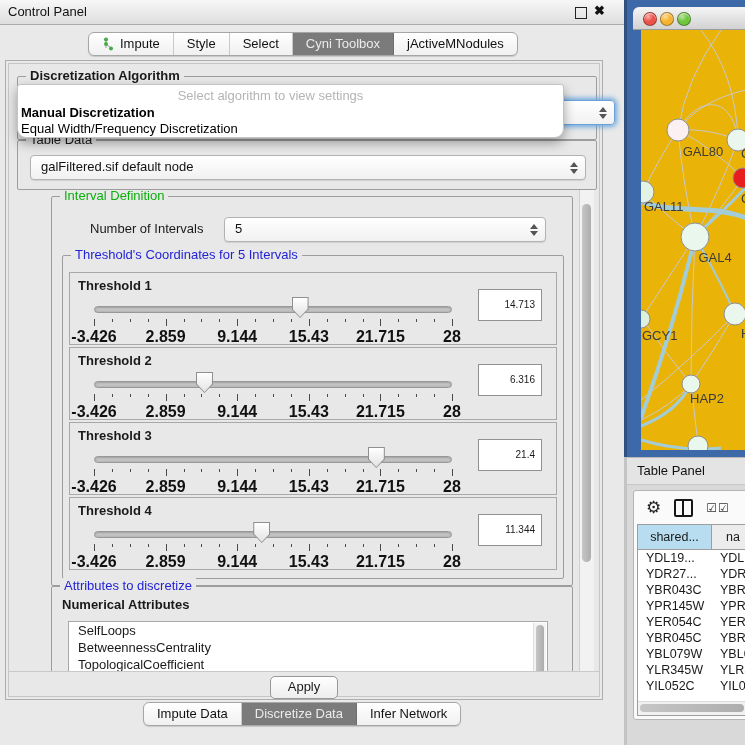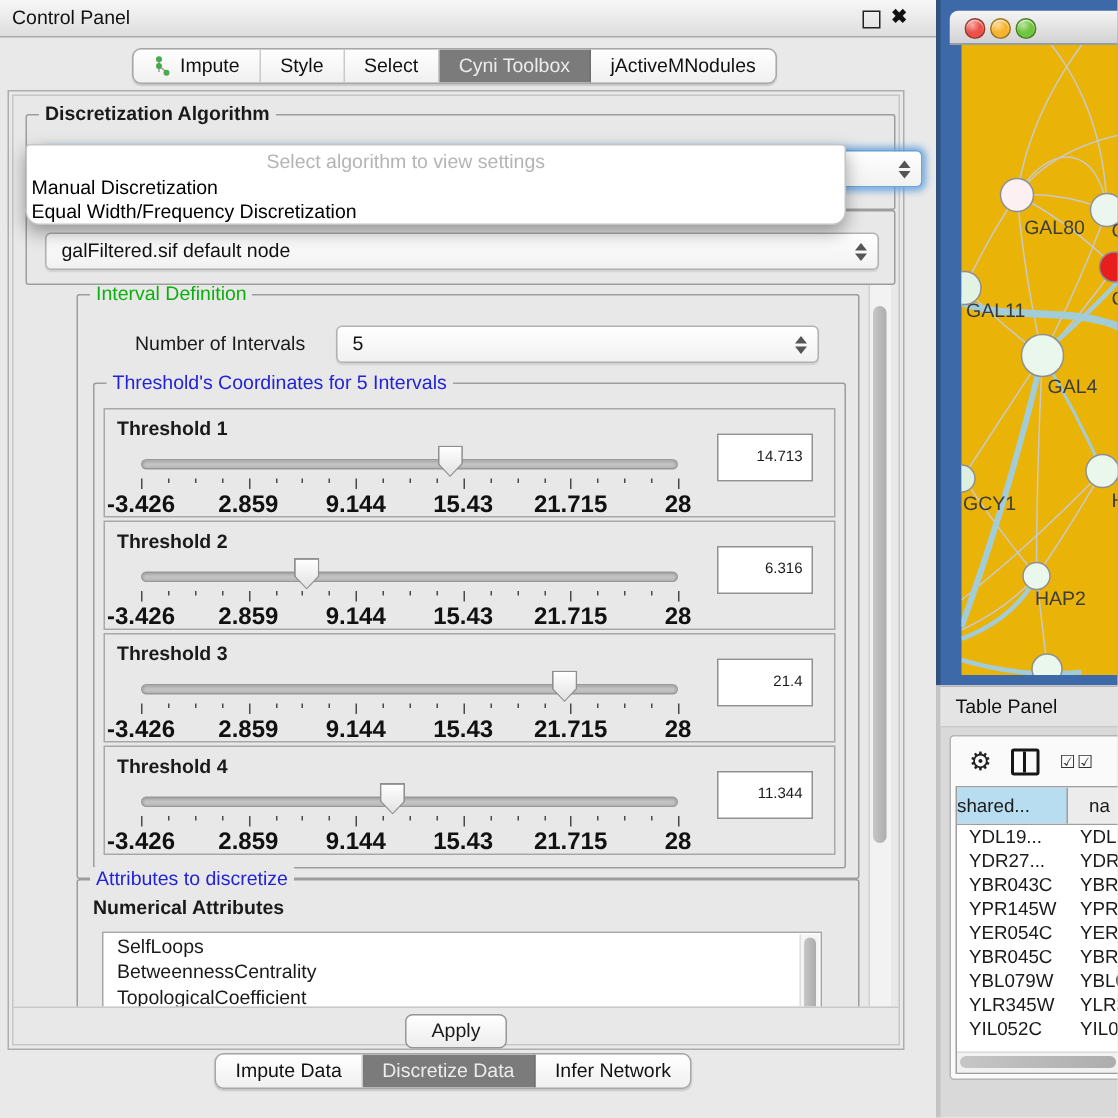--- a/index.html
+++ b/index.html
@@ -40,21 +40,21 @@
   .stepper{position:absolute;right:7px;top:50%;transform:translateY(-50%);width:9px;height:12px}
   .stepper::before,.stepper::after{content:"";position:absolute;left:1px;border-left:4px solid transparent;border-right:4px solid transparent}
   .stepper::before{top:0;border-bottom:5px solid #555}
   .stepper::after{bottom:0;border-top:5px solid #555}
 
   
   #alg-combo{left:20px;top:36px;width:552px;height:23px;border:1px solid #6ba3d9;
     box-shadow:0 0 5px 2px rgba(92,158,221,.85);z-index:5}
 
   
-  #popup{left:8px;top:32px;width:545px;height:52px;background:#fff;border:1px solid #c4c4c4;
+  #popup{left:8px;top:20px;width:545px;height:52px;background:#fff;border:1px solid #c4c4c4;
     border-radius:3px 3px 9px 9px;box-shadow:0 5px 12px rgba(0,0,0,.35);z-index:30}
   #popup .hint{position:absolute;top:3px;left:0;right:40px;text-align:center;color:#b4b4b4;font-size:13px}
   #popup .pitem{position:absolute;left:3px;font-size:13px;color:#000;white-space:nowrap}
 
   
   #viewport{left:9px;top:126px;width:558px;height:481px;overflow:hidden}
   #vscroll{left:570px;top:126px;width:14px;height:481px;background:#f2f2f2;border-left:1px solid #d0d0d0}
   #vscroll .thumb,.sb-thumb{position:absolute;border-radius:6px;background:linear-gradient(90deg,#c6c6c6,#adadad)}
   #vscroll .thumb{left:2px;width:9px;top:14px;height:358px}
 
@@ -103,21 +103,21 @@
     border-top:1px solid #b7b7b7;border-bottom:1px solid #c8c8c8;line-height:26px;padding-left:10px;font-size:13px;color:#111}
   #tp-panel{position:absolute;left:6px;top:33px;width:130px;height:228px;background:#fafafa;
     border:1px solid #b5b5b5;border-radius:3px}
   #tp-toolbar{position:absolute;left:0;top:0;right:0;height:33px;display:flex;align-items:center;gap:13px;padding-left:12px}
   #gear-icon{font-size:17px;color:#222;line-height:17px}
   #cols-icon{width:15px;height:14px;border:2px solid #161616;border-radius:2px;position:relative}
   #cols-icon::after{content:"";position:absolute;left:5.5px;top:0;bottom:0;width:2px;background:#161616}
   #checks-icon{font-size:12px;color:#333;letter-spacing:1px}
   #tp-table{position:absolute;left:3px;top:33px;right:-10px;bottom:3px;border:1px solid #9e9e9e;background:#fff;overflow:hidden}
   .th-row{display:flex;height:24px;border-bottom:1px solid #9e9e9e}
-  .th-cell{font-size:12.5px;line-height:24px;text-align:left;border-right:1px solid #9e9e9e;overflow:hidden;white-space:nowrap}
+  .th-cell{font-size:12.5px;line-height:24px;text-align:center;border-right:1px solid #9e9e9e;overflow:hidden;white-space:nowrap}
   .th-cell.c0{width:73px;background:#b9ddf0}
   .th-cell.c1{flex:1;background:#ececec;text-align:left;padding-left:14px}
   #tp-rows{height:141px;overflow:hidden}
   .t-row{display:flex;height:16px}
   .t-cell{font-size:12.5px;line-height:16px;white-space:nowrap;overflow:hidden}
   .t-cell.c0{width:66px;padding-left:8px}
   .t-cell.c1{flex:1;padding-left:8px}
   #hscroll{position:absolute;left:0;right:0;bottom:0;height:13px;background:#f1f1f1;border-top:1px solid #dcdcdc}
   #hscroll .sb-thumb{left:2px;top:2px;height:8px;width:104px}
 
@@ -162,21 +162,21 @@
     <div class="fieldset" style="left:8px;top:12px;width:578px;height:62px">
       <span class="legend bold">Discretization Algorithm</span>
     </div>
 
     <div class="combo" id="alg-combo">
       <span class="stepper"></span>
     </div>
 
     <div class="abs" id="popup">
       <div class="hint">Select algorithm to view settings</div>
-    <div class="pitem" style="top: 20px; font-weight: normal;">Manual Discretization</div>
+    <div class="pitem" style="top: 20px; font-weight: bold;">Manual Discretization</div>
         <div class="pitem" style="top: 36px;">Equal Width/Frequency Discretization</div>
       </div>
 
     <div class="fieldset" style="left:8px;top:76px;width:578px;height:48px">
       <span class="legend">Table Data</span>
       <div class="combo" style="left:12px;top:14px;width:522px;height:23px">
         <span>galFiltered.sif default node</span>
         <span class="stepper"></span>
       </div>
     </div>

